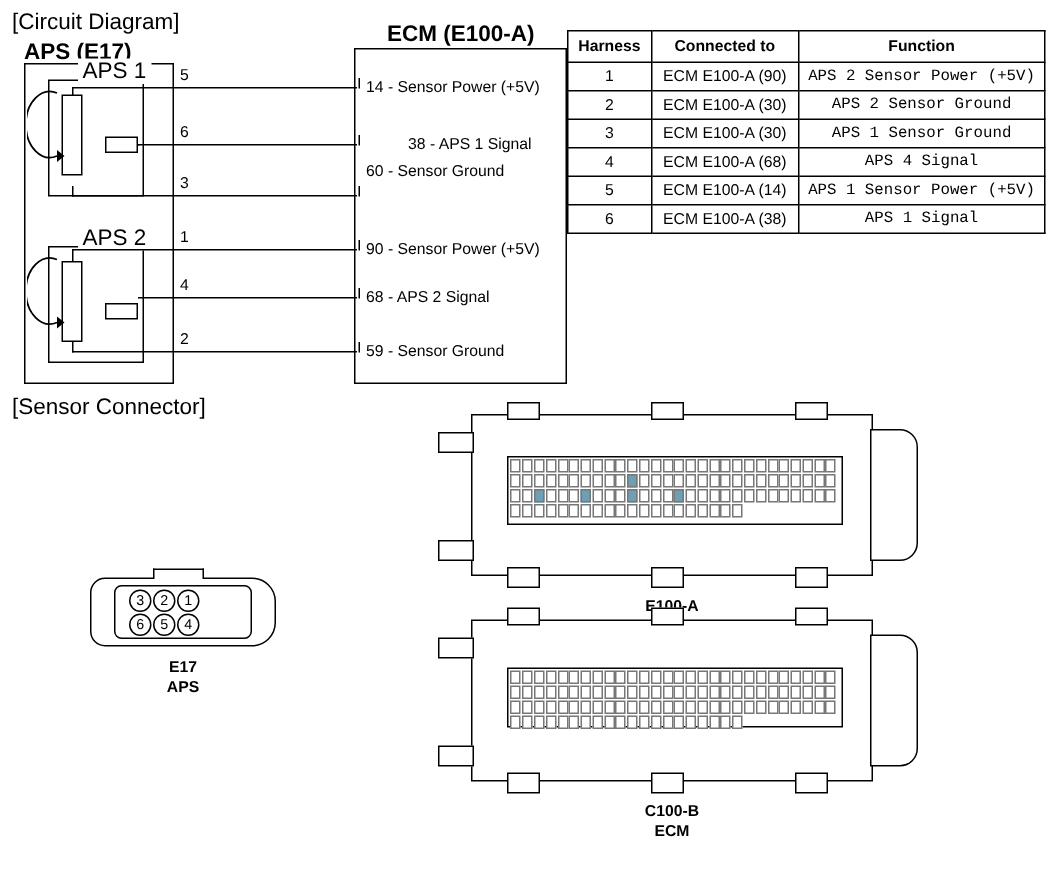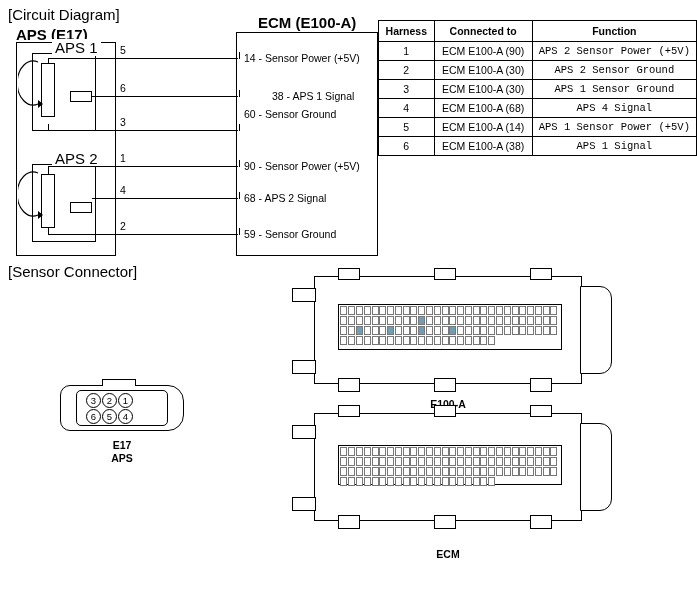--- a/index.html
+++ b/index.html
@@ -562,14 +562,15 @@
       <div class="pin-cell"></div>
       <div class="pin-cell"></div>
       <div class="pin-cell"></div>
       <div class="pin-cell"></div>
       <div class="pin-cell"></div>
       <div class="pin-cell"></div>
       <div class="pin-cell"></div>
       <div class="pin-cell"></div>
     </div>
 
+  <div class="ecm-caption" style="left:6px; top:130px;">C100-B</div>
   <div class="ecm-caption" style="left:6px; top:143px;">ECM</div>
 </div>
 
 </body></html>

